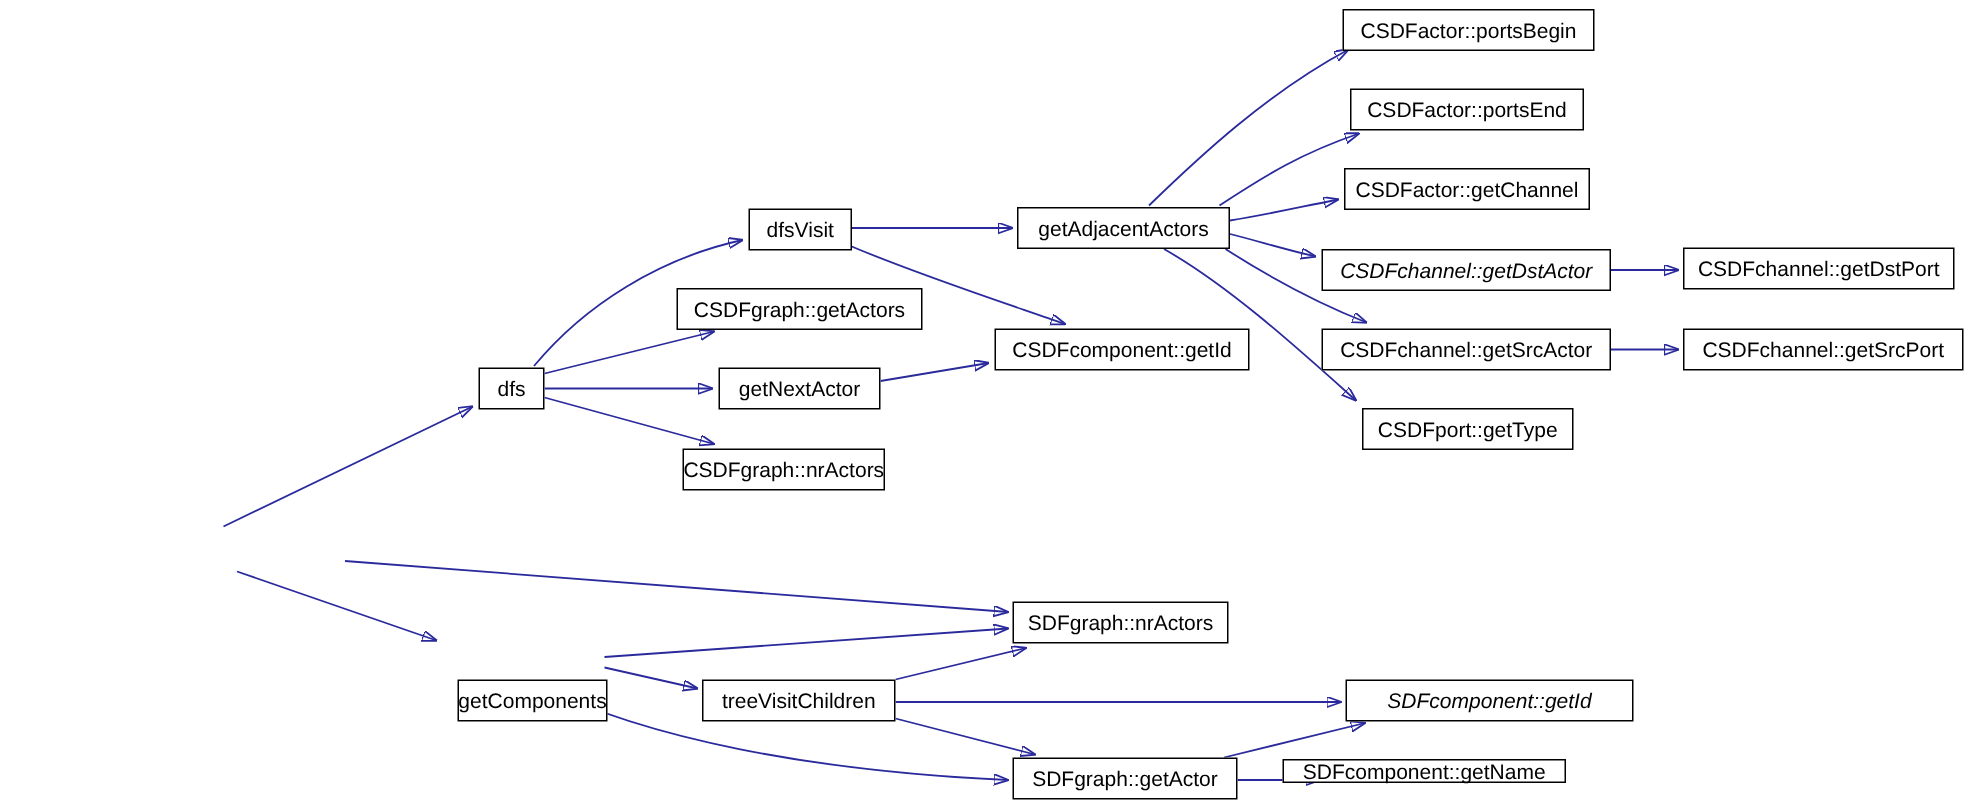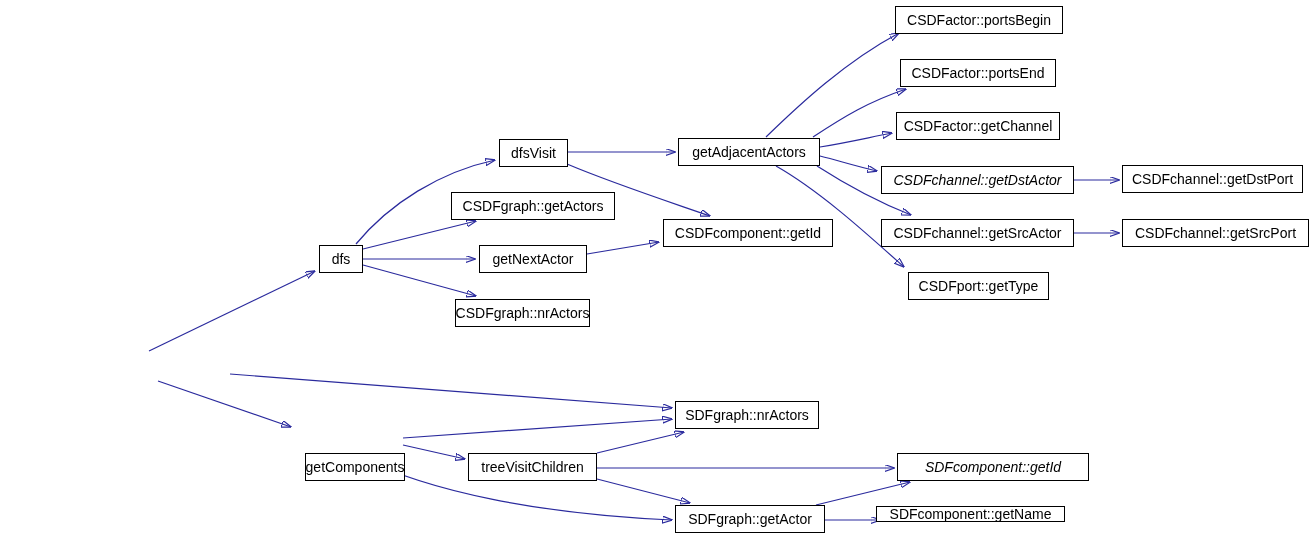--- a/index.html
+++ b/index.html
@@ -81,15 +81,15 @@
   <div class="node" style="left:881px;top:166px;width:193px;height:28px;font-style:italic;">CSDFchannel::getDstActor</div>
   <div class="node" style="left:1122px;top:165px;width:181px;height:28px;">CSDFchannel::getDstPort</div>
   <div class="node" style="left:881px;top:219px;width:193px;height:28px;">CSDFchannel::getSrcActor</div>
   <div class="node" style="left:1122px;top:219px;width:187px;height:28px;">CSDFchannel::getSrcPort</div>
   <div class="node" style="left:908px;top:272px;width:141px;height:28px;">CSDFport::getType</div>
   <div class="node" style="left:277px;top:453px;width:100px;height:28px;margin-left:28px;">getComponents</div>
   <div class="node" style="left:468px;top:453px;width:129px;height:28px;text-align:center;">treeVisitChildren</div>
   <div class="node" style="left:675px;top:401px;width:144px;height:28px;">SDFgraph::nrActors</div>
   <div class="node" style="left:897px;top:453px;width:192px;height:28px;font-style:italic;">SDFcomponent::getId</div>
   <div class="node" style="left:675px;top:505px;width:150px;height:28px;">SDFgraph::getActor</div>
-  <div class="node" style="left:876px;top:506px;width:189px;height:16px;text-align:center;">SDFcomponent::getName</div>
+  <div class="node" style="left:855px;top:506px;width:189px;height:16px;text-align:center;">SDFcomponent::getName</div>
 
 </div>
 
 </body></html>

